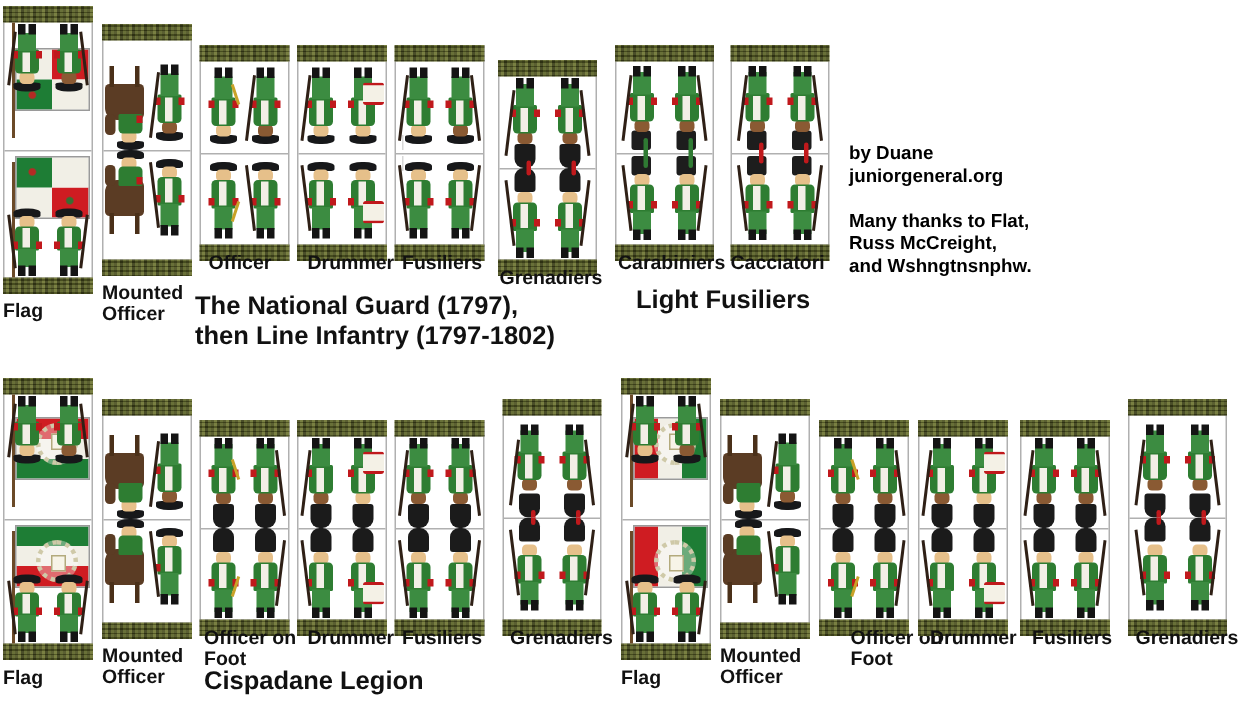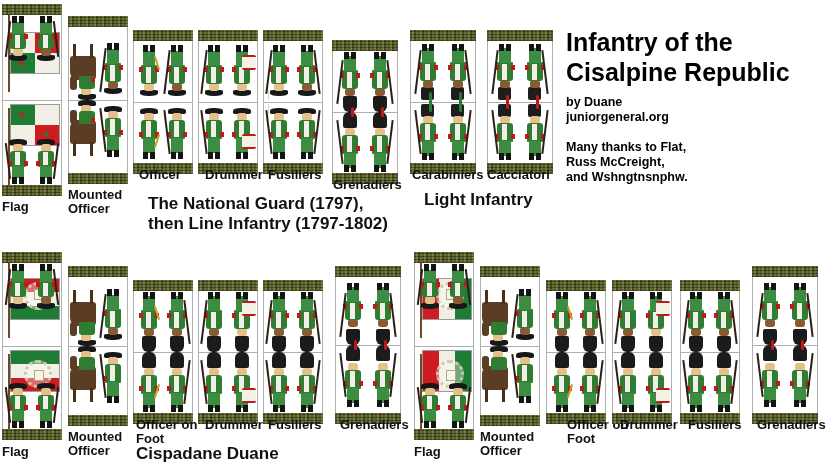--- a/index.html
+++ b/index.html
@@ -607,26 +607,24 @@
           <div class="legs" style="top:39px;"></div>
           <div class="boot l" style="top:51px;"></div>
           <div class="boot r" style="top:51px;"></div>
           <div class="musket r"></div>
         </div>
       </div>
     </div>
   </div>
   <div class="cap" style="left:487px;top:168px;">Cacciatori</div>
 
-  <div class="sect" style="left:148px;top:194px;">The National Guard (1797),
+  <div class="sect" style="left:130px;top:194px;">The National Guard (1797),
 then Line Infantry (1797-1802)</div>
-  <div class="sect" style="left:424px;top:190px;">Light Infantry</div>
-
-  <div id="title" style="left:566px;top:27px;">Infantry of the
-Cisalpine Republic</div>
+  <div class="sect" style="left:424px;top:190px;">Light Fusiliers</div>
+
   <div class="credit" style="left:566px;top:140px;">Many thanks to Flat,
 Russ McCreight,
 and Wshngtnsnphw.</div>
   <div class="credit" style="left:566px;top:95px;">by Duane
 juniorgeneral.org</div>
 
   <div class="panel flagpanel" style="left:2px;top:262px;width:60px;height:168px;">
     <div class="grass top"></div>
     <div class="grass bot"></div>
     <div class="half up">
@@ -1001,21 +999,21 @@
           <div class="legs" style="top:43px;"></div>
           <div class="boot l" style="top:55px;"></div>
           <div class="boot r" style="top:55px;"></div>
           <div class="musket r"></div>
         </div>
       </div>
     </div>
   </div>
   <div class="cap" style="left:340px;top:418px;">Grenadiers</div>
 
-  <div class="sect" style="left:136px;top:444px;">Cispadane Duane</div>
+  <div class="sect" style="left:136px;top:444px;">Cispadane Legion</div>
 
   <div class="panel flagpanel" style="left:414px;top:262px;width:60px;height:168px;">
     <div class="grass top"></div>
     <div class="grass bot"></div>
     <div class="half up">
       <div class="flag-wrap" style="transform:scaleY(-1);">
         <div class="flagpole"></div>
         <div class="flagcloth tricolor-v">
           <div class="wreath"></div>
         </div>

